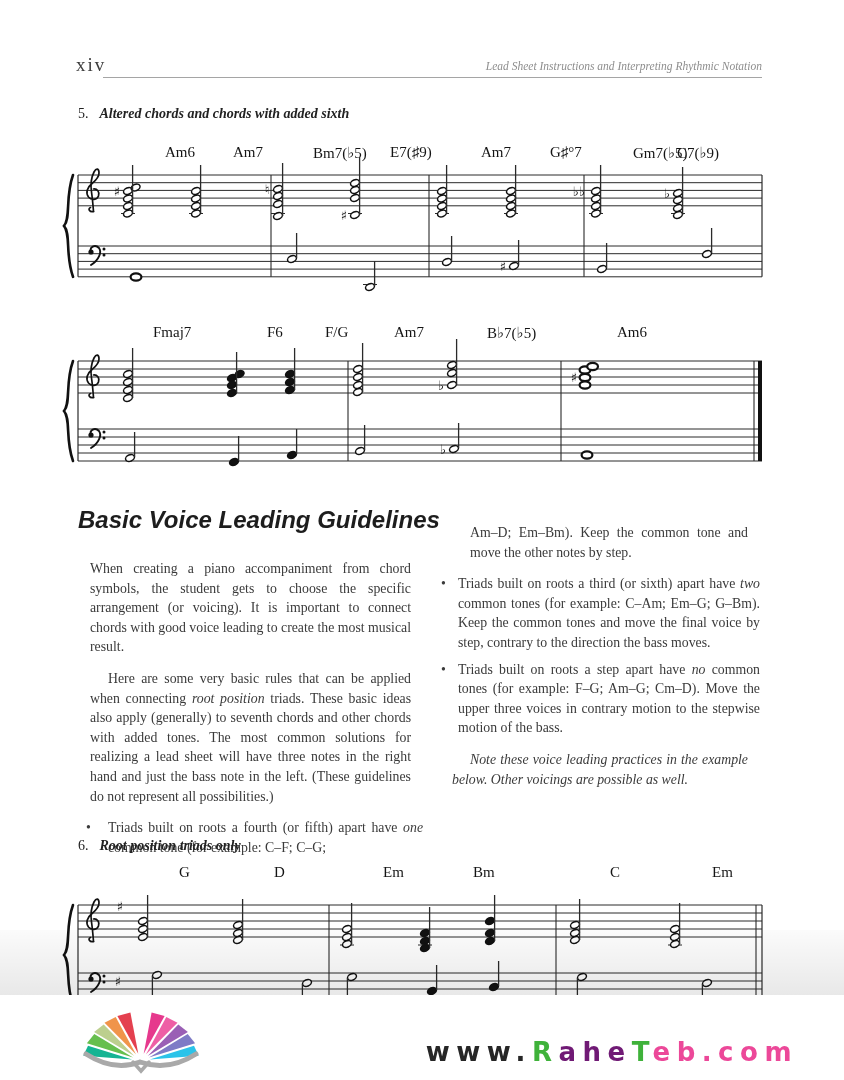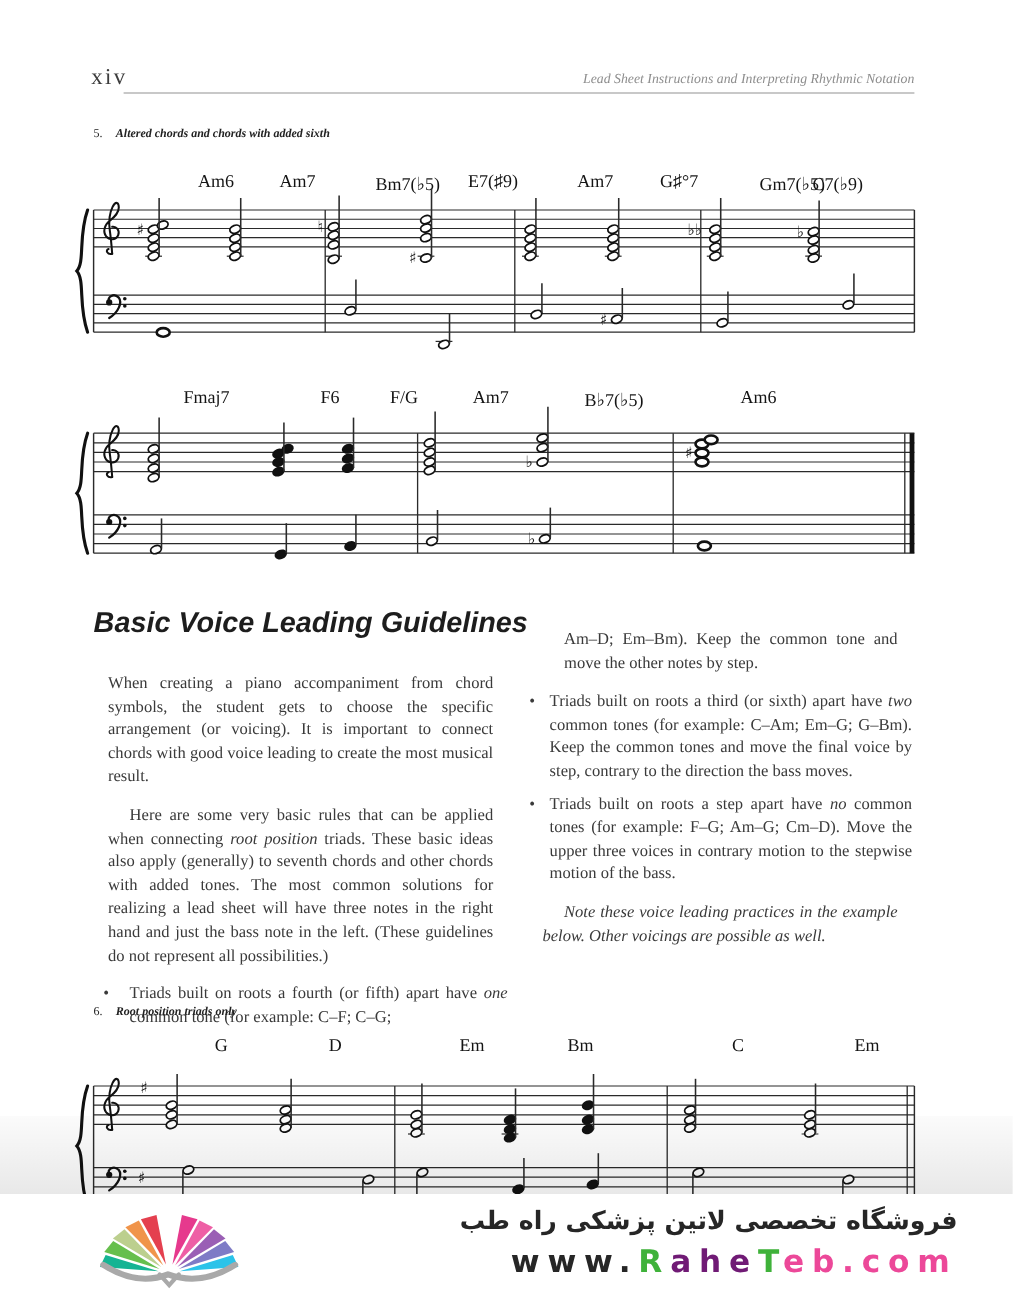--- a/index.html
+++ b/index.html
@@ -3,21 +3,21 @@
 <meta charset="utf-8">
 <style>
   html,body{margin:0;padding:0;}
   body{width:844px;height:1080px;position:relative;background:#ffffff;overflow:hidden;
        font-family:"Liberation Serif",serif;}
   .abs{position:absolute;}
   .page-num{left:76px;top:54px;font-size:19px;color:#3d3d3d;letter-spacing:2px;}
   .hdr-title{left:380px;top:60px;width:382px;text-align:right;font-style:italic;
              font-size:11.5px;color:#8d8d8d;}
   .hdr-rule{left:103px;top:77px;width:659px;height:1px;background:#a5a5a5;}
-  .ex-label{font-size:10px;color:#222;}
+  .ex-label{font-size:14px;color:#222;}
   .ex-num{font-style:normal;margin-right:11px;}
   .ex-title{font-style:italic;font-weight:600;}
   .chord-row{position:absolute;left:0;top:0;width:844px;height:20px;margin-left:42px;}
   .chord{position:absolute;font-family:"Liberation Serif","DejaVu Sans",serif;
          font-size:15px;color:#141414;white-space:nowrap;}
   .guide-heading{left:78px;top:506px;font-family:"Liberation Sans",sans-serif;
                  font-weight:bold;font-style:italic;font-size:24px;color:#1d1d1d;}
   .col{position:absolute;text-align:justify;font-size:13.8px;line-height:19.6px;color:#3a3a3a;}
   .col .p{margin:12px;}
   .col .indent{text-indent:18px;}
@@ -346,15 +346,14 @@
       <path d="M62.1,55.6 L30.5,23.7 L41.7,18.1 Z" fill="#f0944a"></path>
       <path d="M64.3,54.7 L43.4,17.0 L56.4,13.6 Z" fill="#e4404f"></path>
       <path d="M75.8,60.4 L124.7,56.8 L120.0,46.8 Z" fill="#2bc3e9"></path>
       <path d="M75.0,58.5 L121.1,44.3 L113.7,35.1 Z" fill="#7e7bc6"></path>
       <path d="M73.7,56.9 L113.9,33.0 L104.3,25.4 Z" fill="#9a5fb5"></path>
       <path d="M71.9,55.6 L103.5,23.7 L92.3,18.1 Z" fill="#ee5fa5"></path>
       <path d="M69.7,54.7 L90.6,17.0 L77.6,13.6 Z" fill="#e6398d"></path>
       <path d="M12 55 Q40 73 66 63 Q94 73 122 55" fill="none" stroke="#a9a9a9" stroke-width="5" stroke-linecap="round"></path>
       <path d="M59 63 L67 72 L75 63" fill="none" stroke="#a9a9a9" stroke-width="3.5" stroke-linecap="round"></path>
     </svg>
-  <div class="brand-fa">فروشگاه تخصصی لاتین پزشکی  راه طب</div>
   <div class="brand-url" id="brand-url"><span style="color: rgb(38, 38, 38);">www.</span><span style="color: rgb(63, 178, 58);">R</span><span style="color: #701a75;">ahe</span><span style="color: rgb(63, 178, 58);">T</span><span style="color: #ec4899; margin-top: 41px;">eb.com</span></div>
 </div>
 
 </body></html>

